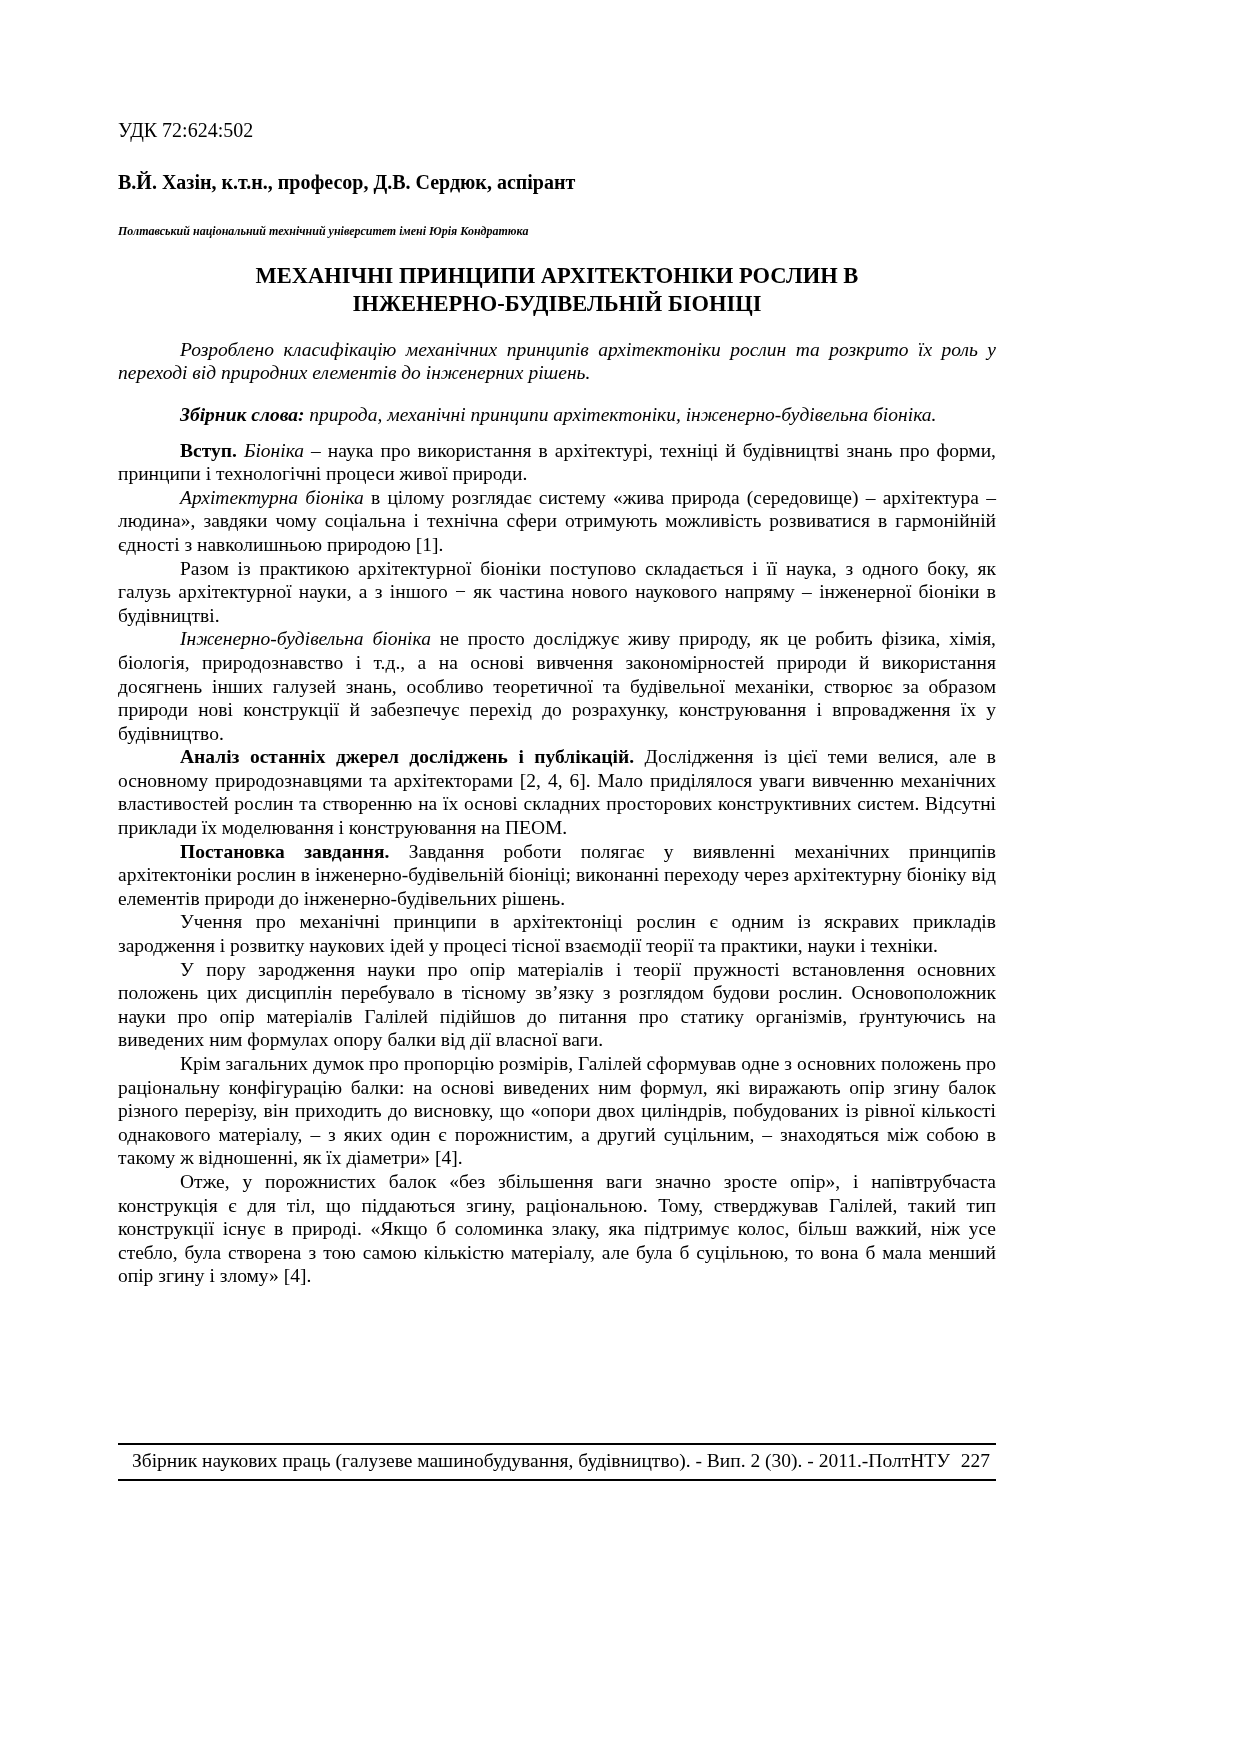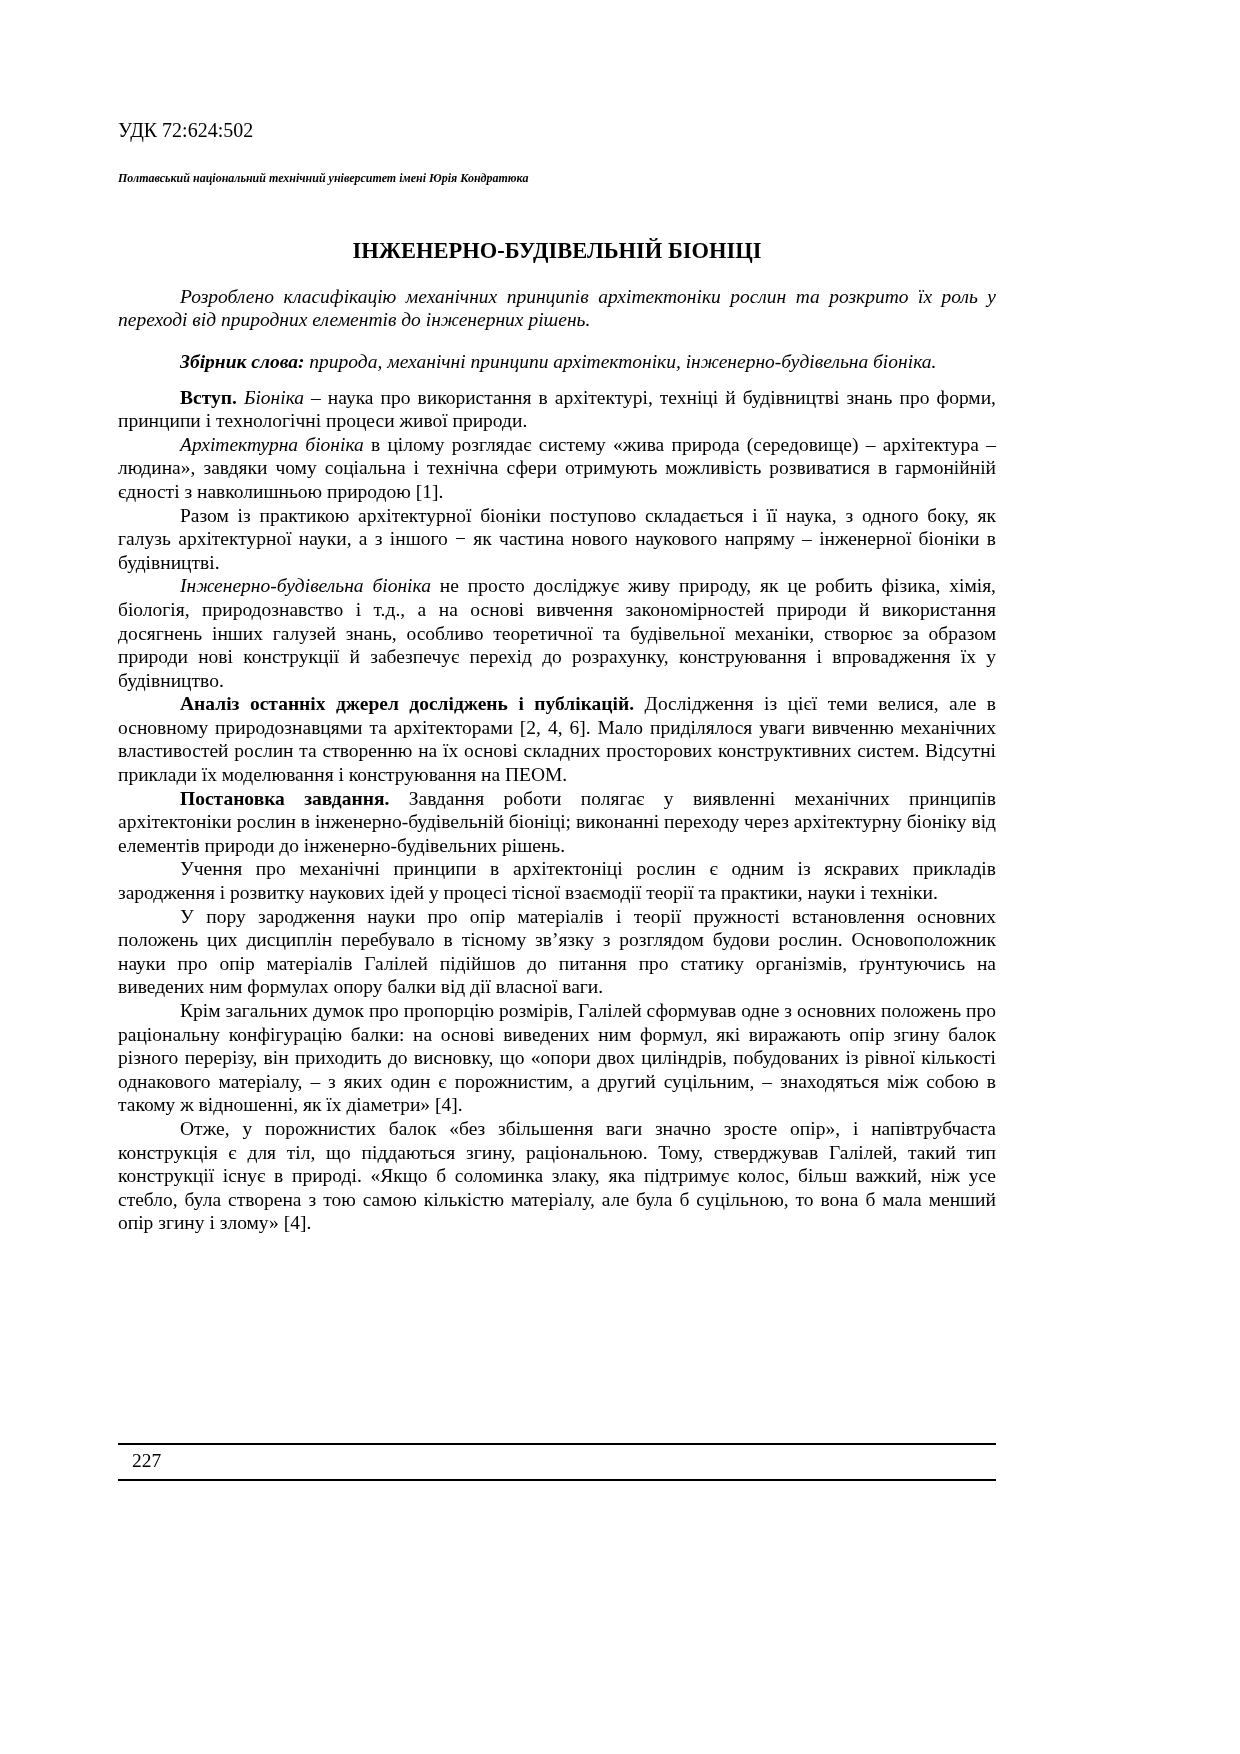--- a/index.html
+++ b/index.html
@@ -86,24 +86,25 @@
   }
 </style>
 </head>
 <body>
 
 <div class="page">
   <div class="content">
 
     <p class="udc">УДК 72:624:502</p>
 
+    <p class="authors">В.Й. Хазін, к.т.н., професор, Д.В. Сердюк, аспірант</p>
 
     <p class="affiliation">Полтавський національний технічний університет імені Юрія Кондратюка</p>
 
-    <h1 class="title"><br><span>ІНЖЕНЕРНО-БУДІВЕЛЬНІЙ БІОНІЦІ</span></h1>
+    <h1 class="title"><span>МЕХАНІЧНІ ПРИНЦИПИ АРХІТЕКТОНІКИ РОСЛИН В</span><br><span>ІНЖЕНЕРНО-БУДІВЕЛЬНІЙ БІОНІЦІ</span></h1>
 
     <p class="para em-para abstract">Розроблено класифікацію механічних принципів архітектоніки рослин та розкрито їх роль у переході від природних елементів до інженерних рішень.</p>
 
     <p class="para em-para keywords"><span class="bi">Збірник слова: </span><span>природа, механічні принципи архітектоніки, інженерно-будівельна біоніка.</span></p>
 
     <p class="para"><span class="b">Вступ. </span><span class="i">Біоніка</span><span> – наука про використання в архітектурі, техніці й будівництві знань про форми, принципи і технологічні процеси живої природи.</span></p>
 
     <p class="para"><span class="b"></span><span class="i">Архітектурна біоніка</span><span> в цілому розглядає систему «жива природа (середовище) – архітектура – людина», завдяки чому соціальна і технічна сфери отримують можливість розвиватися в гармонійній єдності з навколишньою природою [1].</span></p>
 
     <p class="para"><span class="b"></span><span class="i"></span><span>Разом із практикою архітектурної біоніки поступово складається і її наука, з одного боку, як галузь архітектурної науки, а з іншого − як частина нового наукового напряму – інженерної біоніки в будівництві.</span></p>
@@ -119,15 +120,16 @@
 
     <p class="para"><span class="b"></span><span class="i"></span><span>У пору зародження науки про опір матеріалів і теорії пружності встановлення основних положень цих дисциплін перебувало в тісному зв’язку з розглядом будови рослин. Основоположник науки про опір матеріалів Галілей підійшов до питання про статику організмів, ґрунтуючись на виведених ним формулах опору балки від дії власної ваги.</span></p>
 
     <p class="para"><span class="b"></span><span class="i"></span><span>Крім загальних думок про пропорцію розмірів, Галілей сформував одне з основних положень про раціональну конфігурацію балки: на основі виведених ним формул, які виражають опір згину балок різного перерізу, він приходить до висновку, що «опори двох циліндрів, побудованих із рівної кількості однакового матеріалу, – з яких один є порожнистим, а другий суцільним, – знаходяться між собою в такому ж відношенні, як їх діаметри» [4].</span></p>
 
     <p class="para"><span class="b"></span><span class="i"></span><span>Отже, у порожнистих балок «без збільшення ваги значно зросте опір», і напівтрубчаста конструкція є для тіл, що піддаються згину, раціональною. Тому, стверджував Галілей, такий тип конструкції існує в природі. «Якщо б соломинка злаку, яка підтримує колос, більш важкий, ніж усе стебло, була створена з тою самою кількістю матеріалу, але була б суцільною, то вона б мала менший опір згину і злому» [4].</span></p>
 
   </div>
 
   <div class="footer">
+    <span>Збірник наукових праць (галузеве машинобудування, будівництво). - Вип. 2 (30). - 2011.-ПолтНТУ</span>
     <span>227</span>
   </div>
 </div>
 
 </body></html>

